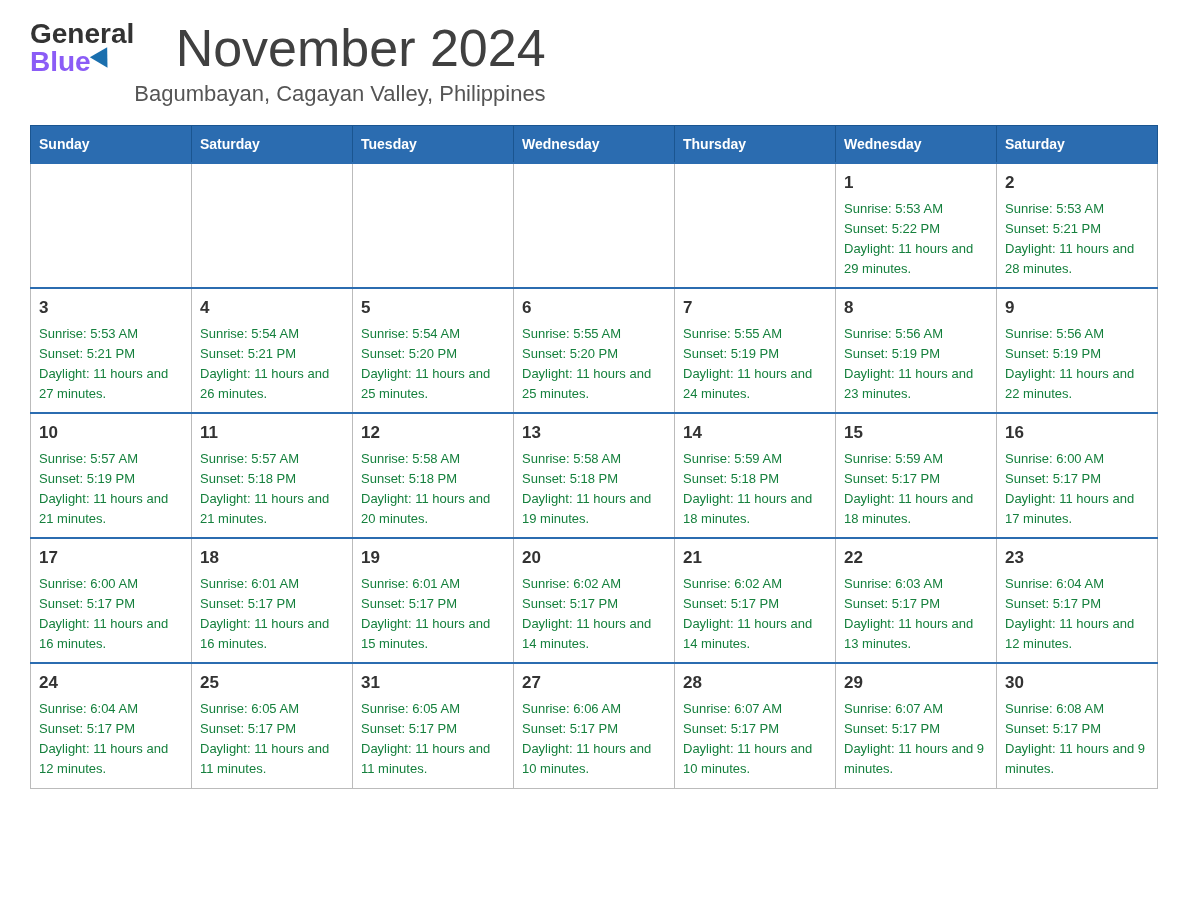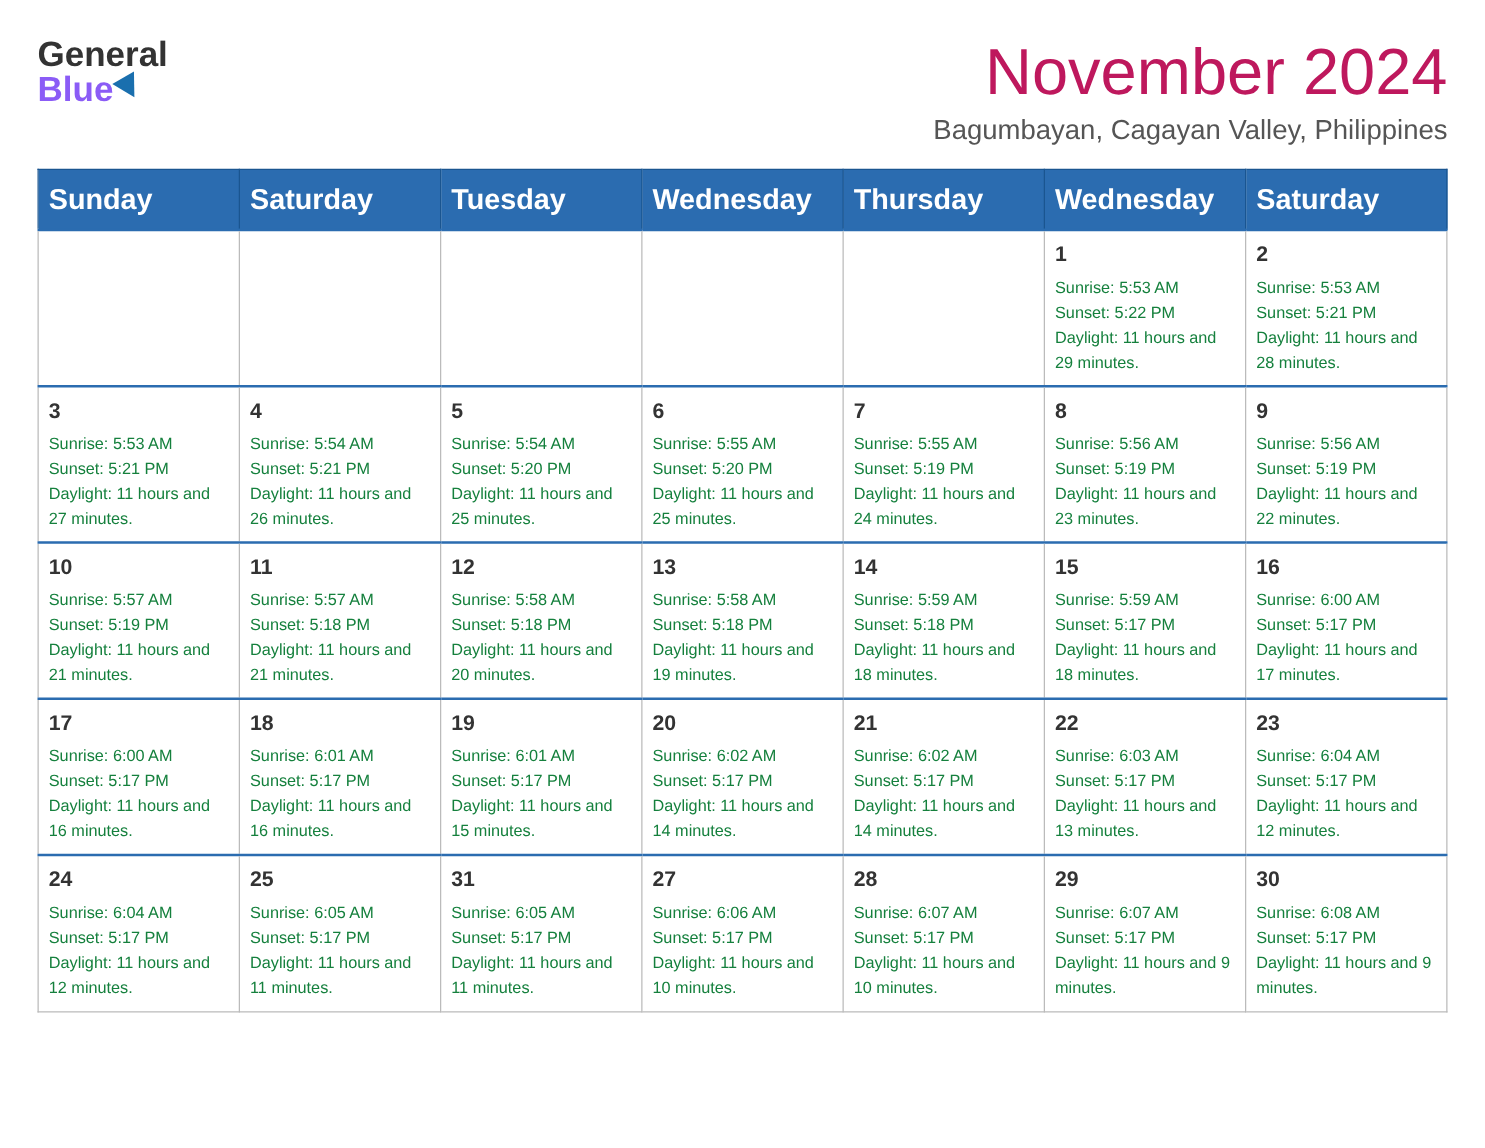--- a/index.html
+++ b/index.html
@@ -6,24 +6,22 @@
     body {
       font-family: Arial, sans-serif;
       background: #fff;
       color: #333;
       width: 1188px;
       min-height: 918px;
       padding: 20px 30px;
     }
     .header {
       display: flex;
-      justify-content: space-between;
       align-items: flex-start;
       margin-bottom: 18px;
-      margin-top: 10px;
     }
     .logo {
       display: flex;
       flex-direction: column;
       align-items: flex-start;
     }
     .logo-general {
       font-size: 28px;
       font-weight: bold;
       color: #333;
@@ -47,37 +45,37 @@
       margin-left: 2px;
       transform: rotate(-30deg);
       margin-top: -4px;
     }
     .title-block {
       text-align: right;
     }
     .month-year {
       font-size: 52px;
       font-weight: normal;
-      color: #be185d;
+      color: #404040;
       line-height: 1.1;
     }
     .location {
       font-size: 22px;
       color: #555;
       margin-top: 4px;
     }
     .calendar {
       width: 100%;
       border-collapse: collapse;
       border: 1px solid #999;
     }
     .calendar th {
       background-color: #2b6cb0;
       color: #fff;
-      font-size: 23px;
+      font-size: 14px;
       font-weight: 600;
       padding: 10px 8px;
       text-align: left;
       border: 1px solid #1a5590;
     }
     .calendar td {
       width: 14.28%;
       vertical-align: top;
       padding: 6px 8px 8px 8px;
       border: 1px solid #bbb;

